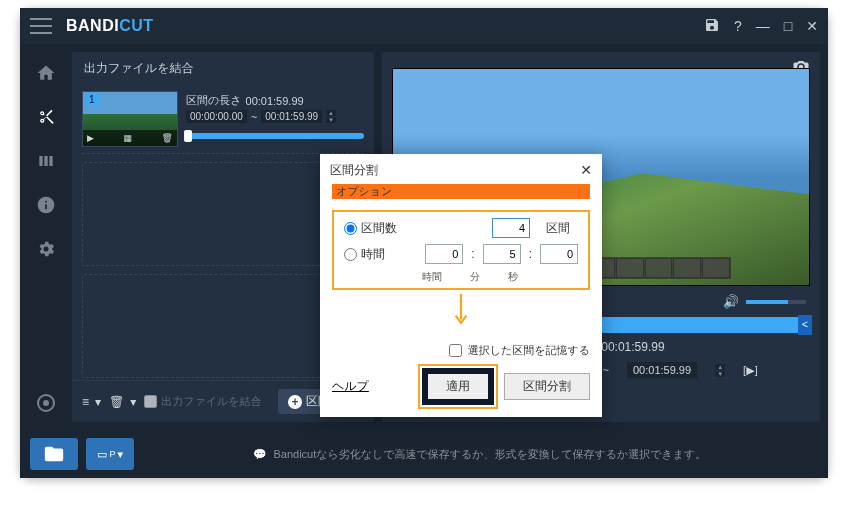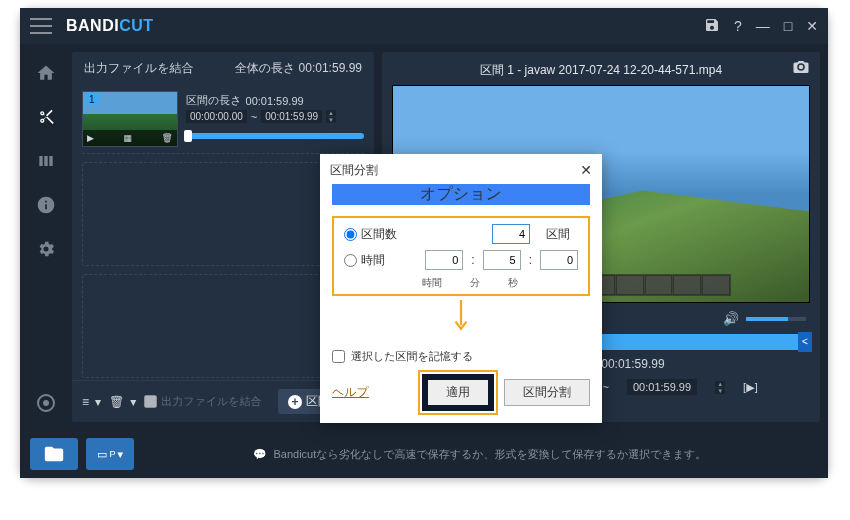--- a/index.html
+++ b/index.html
@@ -63,31 +63,31 @@
 .footer { height:48px; background:#1a2531; display:flex; align-items:center; padding:0 10px; gap:8px; }
 .f-btn { width:48px; height:32px; background:#2e73b8; border-radius:3px; display:flex; align-items:center; justify-content:center; color:#fff; }
 .f-help { margin:0 auto; font-size:11px; color:#8a919b; display:flex; gap:6px; align-items:center; }
 .f-start { background:#2e73b8; color:#fff; font-size:14px; padding:8px 26px; border-radius:3px; }
 
 .dialog { position:absolute; left:300px; top:146px; width:282px; background:#fff; box-shadow:0 3px 18px rgba(0,0,0,0.35); font-size:12px; color:#333; }
 .d-title { display:flex; justify-content:space-between; padding:8px 10px; font-size:12px; }
 .d-close { cursor:pointer; font-size:14px; }
 .d-body { padding:4px 12px 12px; }
 .fieldset { border:2px solid #f5a623; padding:0 10px 4px; margin-top:4px; }
-.legend { font-size:16px; position:relative; top:-7px; background:#3b82f6; padding:0 4px;text-align:center; }
+.legend { font-size:11px; position:relative; top:-7px; background:#f97316; padding:0 4px; }
 .d-row { display:flex; align-items:center; gap:8px; margin:6px 0; }
 .d-row label { display:flex; gap:4px; align-items:center; font-size:12px; }
 .d-in { width:38px; height:20px; border:1px solid #9aa; text-align:right; padding:0 4px; font-size:11px; }
 .d-in.focus { border:1px solid #3a8bd4; }
 .d-sub { display:flex; gap:28px; font-size:10px; color:#555; margin-left:78px; }
 .arrow { text-align:center; margin:4px 0; }
 .arrow svg { width:18px; height:36px; }
-.d-chk { display:flex; gap:6px; align-items:center; margin:10px 0; font-size:11px; }
+.d-chk { display:flex; gap:6px; align-items:center; margin:10px 0; font-size:11px;justify-content:flex-end; }
 .d-foot { display:flex; gap:10px; align-items:center; }
-.d-help { color:#a16207; text-decoration:underline; cursor:pointer; }
+.d-help { color:#000000; text-decoration:underline; cursor:pointer; }
 .d-foot .spacer { flex:1; }
 .d-btn { padding:4px 18px; background:#eee; border:1px solid #aaa; font-size:12px; cursor:pointer; }
 .d-btn.primary { outline:2px solid #f5a623; outline-offset:2px; border:6px solid #0f172a; }
 input[type=radio],input[type=checkbox]{ margin:0; }
 </style>
 </head>
 <body>
 
 <div class="window">
 
@@ -138,24 +138,20 @@
             <path d="M19.4 13l.1-1-.1-1 2.1-1.6-2-3.5-2.5 1a7 7 0 00-1.7-1l-.4-2.7h-4l-.4 2.7a7 7 0 00-1.7 1l-2.5-1-2 3.5L6.5 11l-.1 1 .1 1-2.1 1.6 2 3.5 2.5-1a7 7 0 001.7 1l.4 2.7h4l.4-2.7a7 7 0 001.7-1l2.5 1 2-3.5L19.4 13zM12 15a3 3 0 110-6 3 3 0 010 6z"></path>
           </svg>
         </div>
       <div class="sb-radio"></div>
     </div>
 
     <div class="main">
       <div class="left-pane">
         <div class="lp-header">
           <span>出力ファイルを結合</span>
-          <span>
-            <span>全体の長さ</span>
-            <span>00:01:59.99</span>
-          </span>
         </div>
         <div class="seg-list">
           <div class="seg-item">
             <div class="thumb">
               <span class="n">1</span>
               <div class="thumb-ctrl">
                 <span>▶</span>
                 <span>▦</span>
                 <span>🗑</span>
               </div>
@@ -192,21 +188,20 @@
             </span>
           <span class="lp-add">
             <span style="background:#fff;color:#35465e;border-radius:50%;width:14px;height:14px;display:inline-flex;align-items:center;justify-content:center;font-weight:bold">+</span>
             <span>区間追加</span>
           </span>
         </div>
       </div>
 
       <div class="right-pane">
         <div class="rp-title">
-          <span>区間 1 - javaw 2017-07-24 12-20-44-571.mp4</span>
           <span class="cam"><svg viewBox="0 0 24 24" width="18" height="18" fill="currentColor">
                 <path d="M12 15a3 3 0 100-6 3 3 0 000 6zm8-9h-3.2l-1.8-2H9L7.2 6H4a2 2 0 00-2 2v10a2 2 0 002 2h16a2 2 0 002-2V8a2 2 0 00-2-2zm-8 11a5 5 0 110-10 5 5 0 010 10z"></path>
               </svg></span>
         </div>
         <div class="video">
           <div class="sky"></div>
           <div class="terrain"></div>
           <div class="hud">
               <span></span>
               <span></span>

